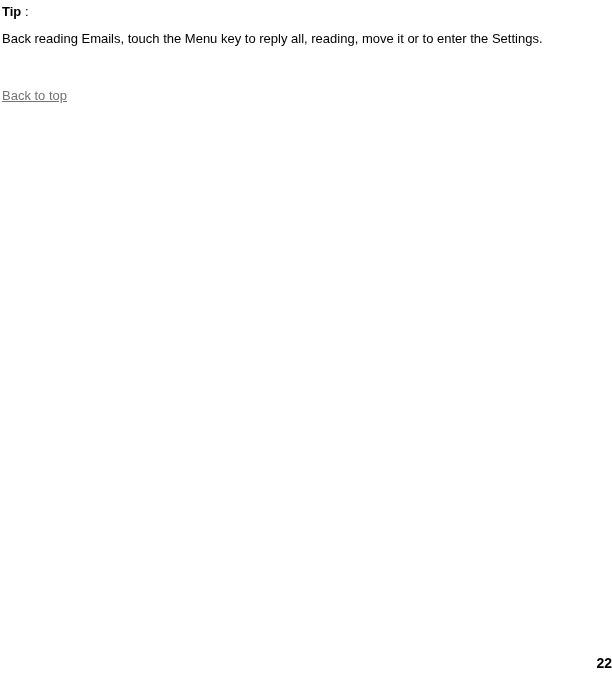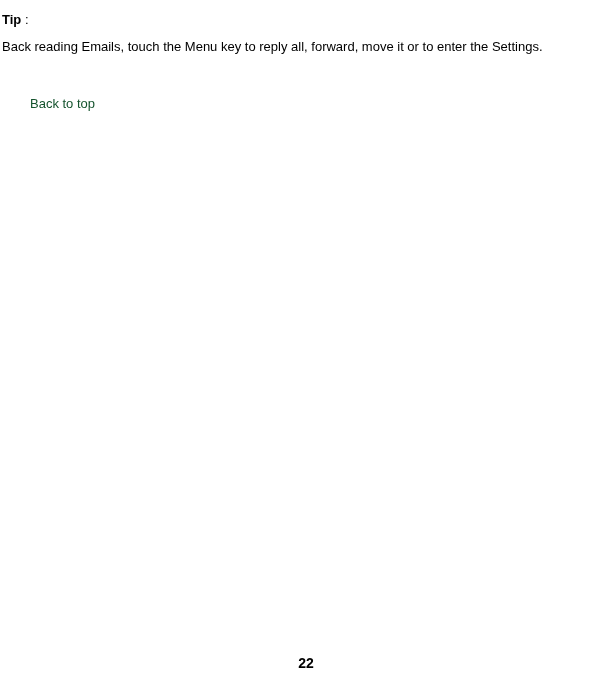--- a/index.html
+++ b/index.html
@@ -7,55 +7,55 @@
       font-size: 13px;
       color: #000;
       margin: 0;
       padding: 0;
       width: 612px;
       height: 683px;
       position: relative;
       box-sizing: border-box;
     }
     .content {
-      padding: 12px 2px 0 2px;
+      padding: 4px 2px 0 2px;
     }
     .tip-line {
       margin-bottom: 12px;
     }
     .tip-label {
       font-weight: bold;
     }
     .body-text {
       margin-bottom: 40px;
       line-height: 1.3;
     }
     .bold-inline {
       font-weight: normal;
     }
     .back-link {
-      color: #14532d;
+      color: #737373;
+      text-decoration: underline;
       cursor: pointer;
-      margin-left: 28px;
     }
     .page-number {
       position: absolute;
       bottom: 12px;
       width: 100%;
-      text-align: center;
+      text-align: right;
       font-weight: bold;
       font-size: 14px;
     }
   </style>
 </head>
 <body>
 
 <div class="content">
   <div class="tip-line">
     <span class="tip-label">Tip</span><span> <span>:</span></span>
   </div>
   <div class="body-text">
-    <span>Back reading Emails, touch the </span><span class="bold-inline">Menu</span><span> key to reply all, forward, move it or to enter the Settings.</span>
+    <span>Back reading Emails, touch the </span><span class="bold-inline">Menu</span><span> key to reply all, reading, move it or to enter the Settings.</span>
   </div>
   <a class="back-link">Back to top</a>
 </div>
 
 <div class="page-number">22</div>
 
 </body></html>

